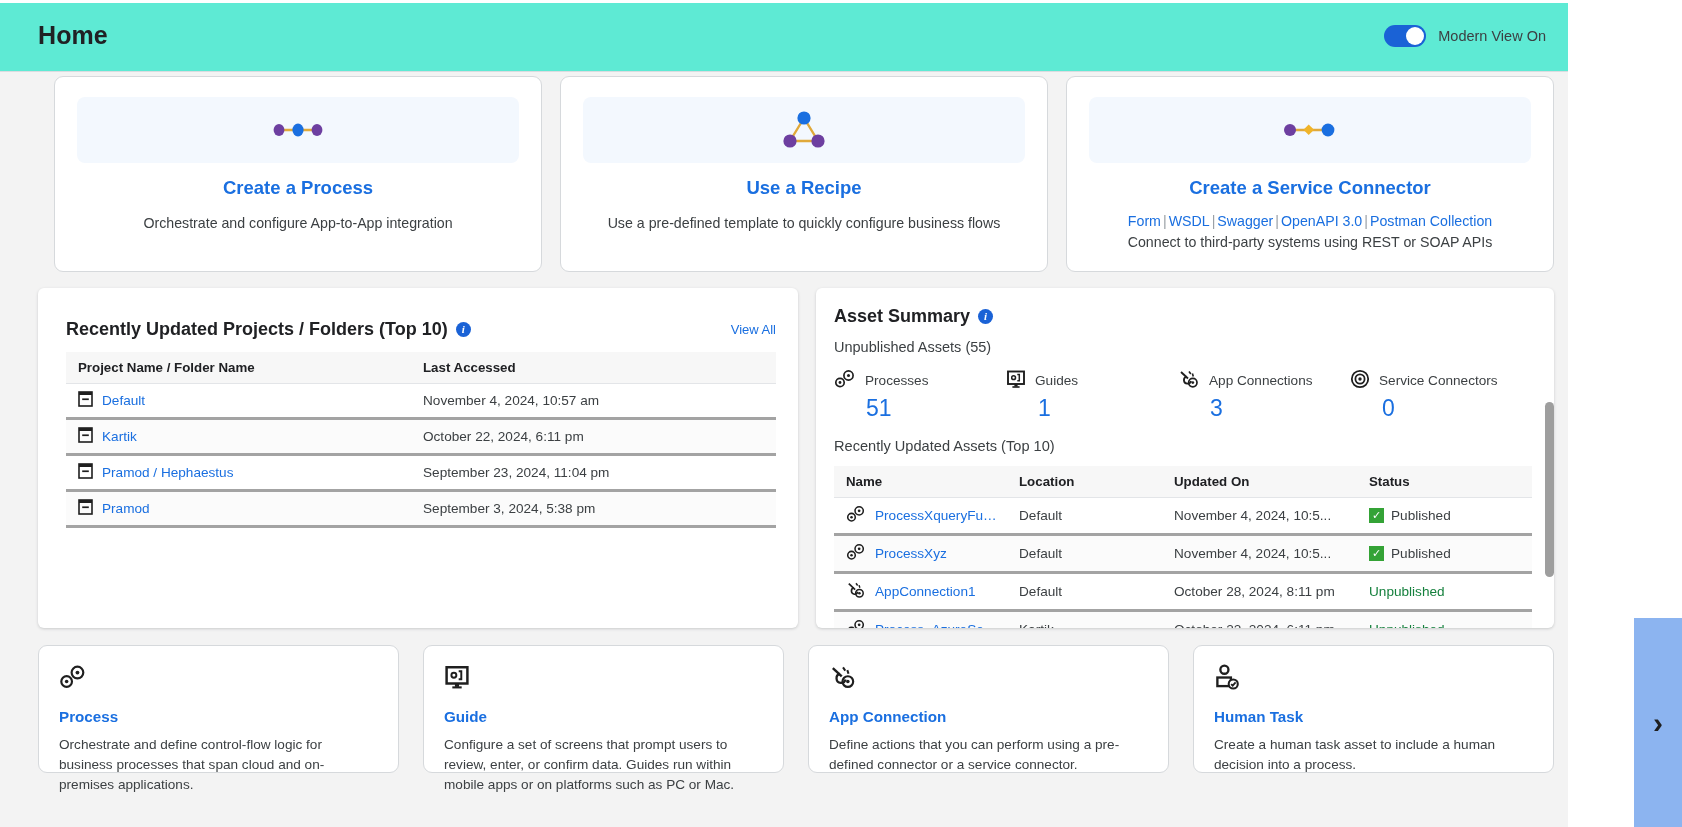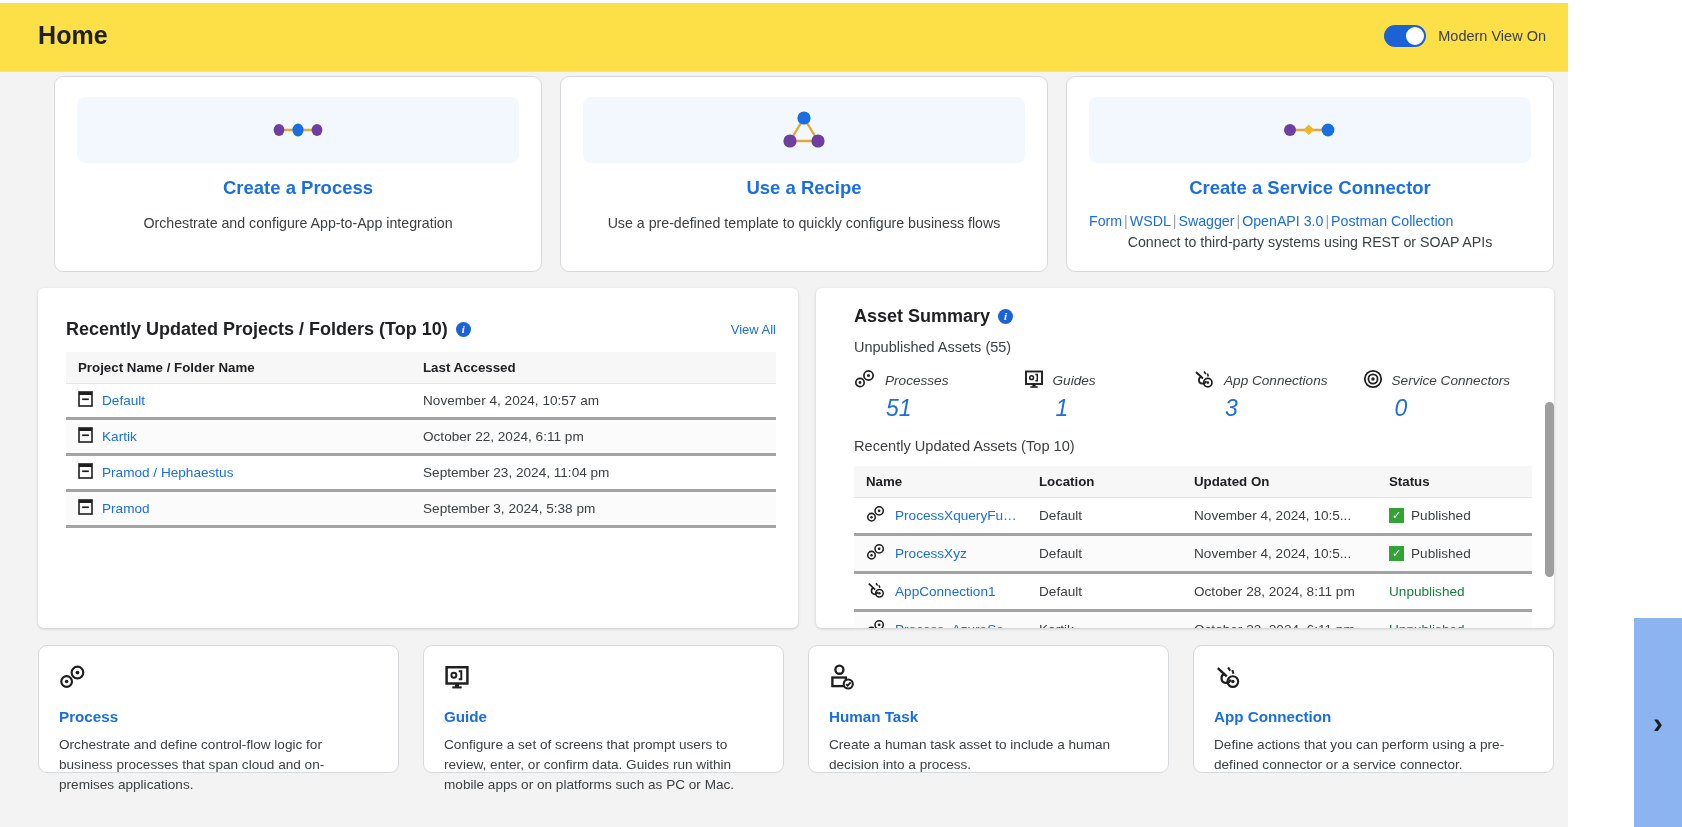--- a/index.html
+++ b/index.html
@@ -12,21 +12,21 @@
   }
   .app {
     position: relative;
     width: 1682px; height: 827px;
     background: #ffffff;
   }
   
   .topbar {
     position: absolute; left: 0; top: 0;
     width: 1568px; height: 72px;
-    background: #fde047;
+    background: #5eead4;
     border-bottom: 1px solid #dadce0;
     display: flex; align-items: center;
     padding: 0 22px 0 38px;
   }
   .page-title {
     font-size: 25px; font-weight: bold; color: #202124;
     letter-spacing: .1px;
   }
   .topbar-right {
     margin-left: auto; display: flex; align-items: center; gap: 12px;
@@ -77,40 +77,40 @@
     color: #1a6fe0;
     font-size: 18.5px; font-weight: bold;
     margin-bottom: 14px;
   }
   .hero-desc {
     text-align: center;
     font-size: 14.2px; color: #3c4043;
     line-height: 1.45;
   }
   .hero-links {
-    font-size: 14.2px;
+    text-align: center; font-size: 14.2px;
     color: #7a7f85; margin-bottom: 3px;
   }
   .hero-links a { color: #1a6fe0; text-decoration: none; cursor: pointer; }
   .hero-links .sep { color: #9aa0a6; padding: 0 2px; }
 
   
   .mid-row {
     display: flex; gap: 18px;
     padding: 0 14px 0 38px;
     margin-top: 16px;
   }
   .panel {
     background: #ffffff;
     border-radius: 6px;
     box-shadow: 0 1px 3px rgba(60,64,67,.22);
     position: relative;
   }
   .panel-left { width: 760px; height: 340px; padding: 31px 22px 0 28px; }
-  .panel-right { flex: 1 1 0; height: 340px; padding: 18px 22px 0 28px; overflow: hidden; }
+  .panel-right { flex: 1 1 0; height: 340px; padding: 18px 22px 0 8px; overflow: hidden; }
 
   .panel-head {
     display: flex; align-items: center; margin-bottom: 12px;
   }
   .panel-title {
     font-size: 18px; font-weight: bold; color: #202124;
   }
   .info-icon {
     display: inline-flex; align-items: center; justify-content: center;
     width: 15px; height: 15px; border-radius: 50%;
@@ -145,21 +145,21 @@
   .name-cell { display: flex; align-items: center; gap: 9px; }
   .tbl-projects thead th:first-child { width: 345px; }
   .tbl-assets thead th:nth-child(1) { width: 170px; }
   .tbl-assets thead th:nth-child(2) { width: 155px; }
   .tbl-assets thead th:nth-child(3) { width: 195px; }
   .truncate { max-width: 126px; overflow: hidden; text-overflow: ellipsis; display: inline-block; vertical-align: middle; }
 
   
   .sub-label { font-size: 14.5px; color: #3c4043; margin: 2px 0 14px 10px; }
   .stats {
-    display: flex; margin: 0 0 16px 10px; font-style: italic;
+    display: flex; margin: 0 0 16px 10px;
   }
   .stat { width: 172px; }
   .stat-top { display: flex; align-items: center; gap: 9px; }
   .stat-name { font-size: 13.6px; color: #3c4043; white-space: nowrap; }
   .stat-value { font-size: 23px; color: #1a6fe0; margin-top: 2px; padding-left: 32px; }
   .assets-title { font-size: 14.6px; color: #3c4043; margin: 2px 0 12px 10px; }
   .assets-table-wrap { padding-left: 10px; }
 
   .badge-pub {
     display: inline-flex; align-items: center; gap: 7px;
@@ -545,45 +545,45 @@
               <rect x="8.4" y="15" width="3.2" height="2.6" fill="#1f1f1f"></rect>
               <rect x="6.4" y="17.2" width="7.2" height="1.6" fill="#1f1f1f"></rect>
             </svg>
         </div>
         <div class="b-title">Guide</div>
         <div class="b-desc">Configure a set of screens that prompt users to review, enter, or confirm data. Guides run within mobile apps or on platforms such as PC or Mac.</div>
       </div>
 
       <div class="b-card">
         <div class="b-icon">
-          <svg width="26" height="26" viewBox="0 0 20 20">
-              <circle cx="8" cy="4.4" r="3.1" fill="none" stroke="#1f1f1f" stroke-width="1.8"></circle>
-              <rect x="2.6" y="10.4" width="10.4" height="6.6" fill="none" stroke="#1f1f1f" stroke-width="1.8"></rect>
-              <circle cx="14.8" cy="15.4" r="3.5" fill="#fff" stroke="#1f1f1f" stroke-width="1.6"></circle>
-              <path d="M13.2 15.4 l1.2 1.3 l2.2 -2.6" fill="none" stroke="#1f1f1f" stroke-width="1.4"></path>
-            </svg>
-        </div>
-        <div class="b-title">Human Task</div>
-        <div class="b-desc">Create a human task asset to include a human decision into a process.</div>
-      </div>
-
-      <div class="b-card">
-        <div class="b-icon">
           <svg width="28" height="26" viewBox="0 0 22 20">
               <path d="M3 3 L10 9.5" stroke="#1f1f1f" stroke-width="1.9" fill="none"></path>
               <path d="M11 2.5 L12.8 5" stroke="#1f1f1f" stroke-width="1.6"></path>
               <path d="M14.4 4.6 L15.3 7.4" stroke="#1f1f1f" stroke-width="1.6"></path>
               <path d="M8.6 7.6 a3.6 3.6 0 1 0 4.4 4.4" stroke="#1f1f1f" stroke-width="1.8" fill="none"></path>
               <circle cx="14.8" cy="13.6" r="4.2" fill="none" stroke="#1f1f1f" stroke-width="1.7"></circle>
               <circle cx="14.8" cy="13.6" r="1.4" fill="#1f1f1f"></circle>
             </svg>
         </div>
         <div class="b-title">App Connection</div>
         <div class="b-desc">Define actions that you can perform using a pre-defined connector or a service connector.</div>
       </div>
+
+      <div class="b-card">
+        <div class="b-icon">
+          <svg width="26" height="26" viewBox="0 0 20 20">
+              <circle cx="8" cy="4.4" r="3.1" fill="none" stroke="#1f1f1f" stroke-width="1.8"></circle>
+              <rect x="2.6" y="10.4" width="10.4" height="6.6" fill="none" stroke="#1f1f1f" stroke-width="1.8"></rect>
+              <circle cx="14.8" cy="15.4" r="3.5" fill="#fff" stroke="#1f1f1f" stroke-width="1.6"></circle>
+              <path d="M13.2 15.4 l1.2 1.3 l2.2 -2.6" fill="none" stroke="#1f1f1f" stroke-width="1.4"></path>
+            </svg>
+        </div>
+        <div class="b-title">Human Task</div>
+        <div class="b-desc">Create a human task asset to include a human decision into a process.</div>
+      </div>
     </div>
 
     <div class="vscroll-outer">
       <div class="vscroll-thumb"></div>
     </div>
   </div>
 
   <div class="next-panel">
     <span class="chev">›</span>
   </div>

